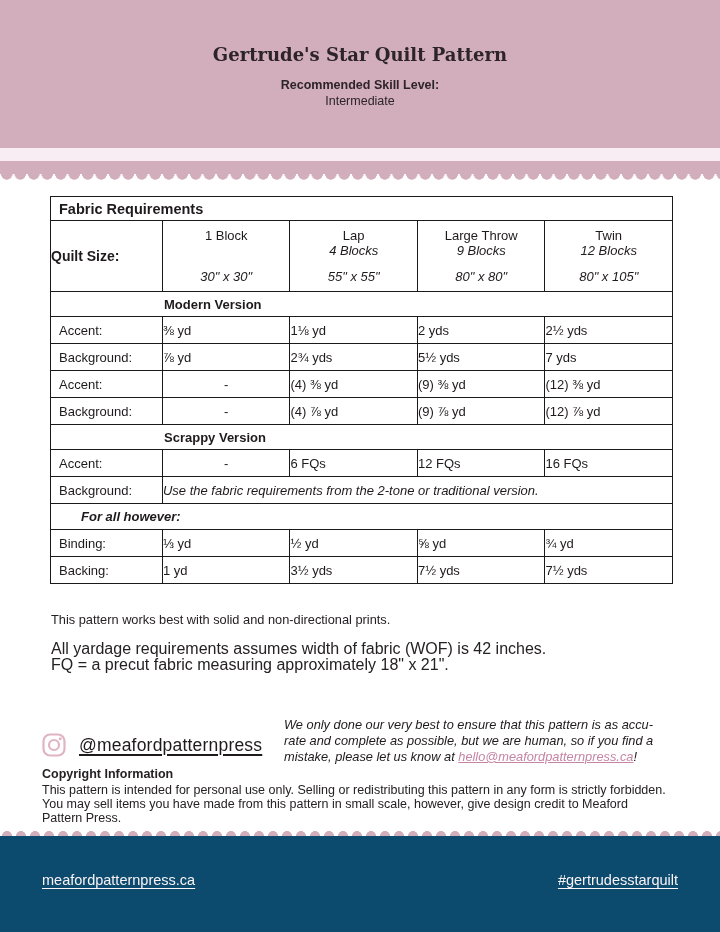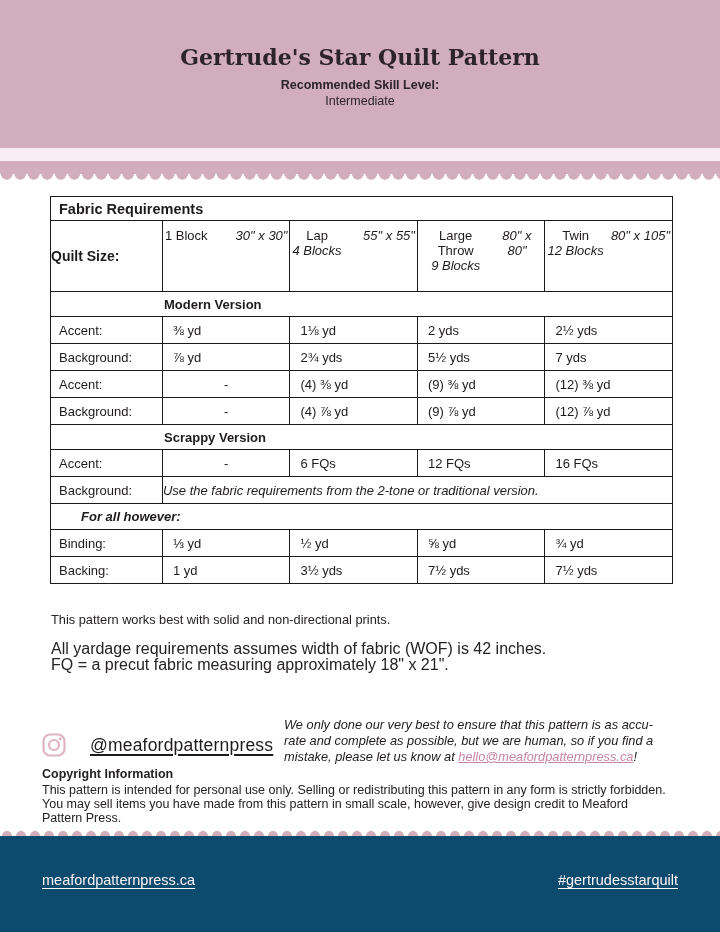--- a/index.html
+++ b/index.html
@@ -16,21 +16,21 @@
 
   
   .header-band {
     position: absolute; top: 0; left: 0; width: 720px; height: 148px;
     background: #d2adbb;
   }
   .doc-title {
     position: absolute; top: 44px; left: 0; width: 100%;
     text-align: center;
     font-family: "DejaVu Serif", "Liberation Serif", serif;
-    font-weight: bold; font-size: 22px; color: #2c2428;
+    font-weight: bold; font-size: 18px; color: #2c2428;
   }
   .skill-label {
     position: absolute; top: 78px; left: 0; width: 100%;
     text-align: center; font-weight: bold; font-size: 12.5px; color: #2c2428;
   }
   .skill-value {
     position: absolute; top: 94px; left: 0; width: 100%;
     text-align: center; font-size: 12.5px; color: #2c2428;
   }
   .light-strip { position: absolute; top: 148px; left: 0; width: 720px; height: 13px; background: #f8edf2; }
@@ -47,41 +47,41 @@
     width: 100%; border-collapse: collapse;
     font-size: 13px; color: #1e1a1d;
     border: 1.5px solid #1a1a1a;
   }
   table.fabric td { border: 1px solid #1a1a1a; vertical-align: middle; }
   td.tbl-title { height: 24px; font-weight: bold; font-size: 14.5px; padding-left: 8px; margin-left: 41px; }
   tr.size-row td { height: 70px; }
   td.qlabel { font-weight: bold; font-size: 14px; padding-left: 0; }
   td.qcell { padding: 0; }
   .qflex {
-    display: flex; flex-direction: row; justify-content: space-between;
+    display: flex; flex-direction: column; justify-content: space-between;
     height: 70px; padding: 7px 2px 7px;
   }
   .qname  { text-align: center; }
   .qblocks { text-align: center; font-style: italic; min-height: 15px; }
   .qsize  { text-align: center; font-style: italic; }
   td.section-td { height: 25px; font-weight: bold; }
   td.section-td span { display: inline-block; padding-left: 18.2%; }
   tr.data-row td { height: 27px; }
   td.rlabel { padding-left: 8px; }
-  td.val { padding-left: 10px; }
+  td.val { }
   td.val.center { text-align: center; padding-left: 0; }
   td.merged-note { font-style: italic; padding-left: 0; }
   td.allver-td { height: 26px; font-weight: bold; font-style: italic; padding-left: 30px; }
 
   
   .note-1 { position: absolute; left: 51px; top: 612px; font-size: 12.8px; }
   .note-2 { position: absolute; left: 51px; top: 641px; font-size: 16px; line-height: 16px; }
 
   
-  .social-row { position: absolute; left: 42px; top: 733px; display: flex; align-items: center; gap: 24px; }
+  .social-row { position: absolute; left: 42px; top: 733px; display: flex; align-items: center; gap: 13px; }
   .ig-icon { width: 24px; height: 24px; display: block; }
   .ig-handle {
     font-size: 17.5px; color: #1e1a1d; letter-spacing: 0.2px;
     text-decoration: underline; text-underline-offset: 3px; text-decoration-thickness: 1.5px;
     cursor: pointer;
   }
   .disclaimer {
     position: absolute; left: 284px; top: 717px; width: 385px;
     font-style: italic; font-size: 12.8px; line-height: 16px; color: #1e1a1d;
   }

